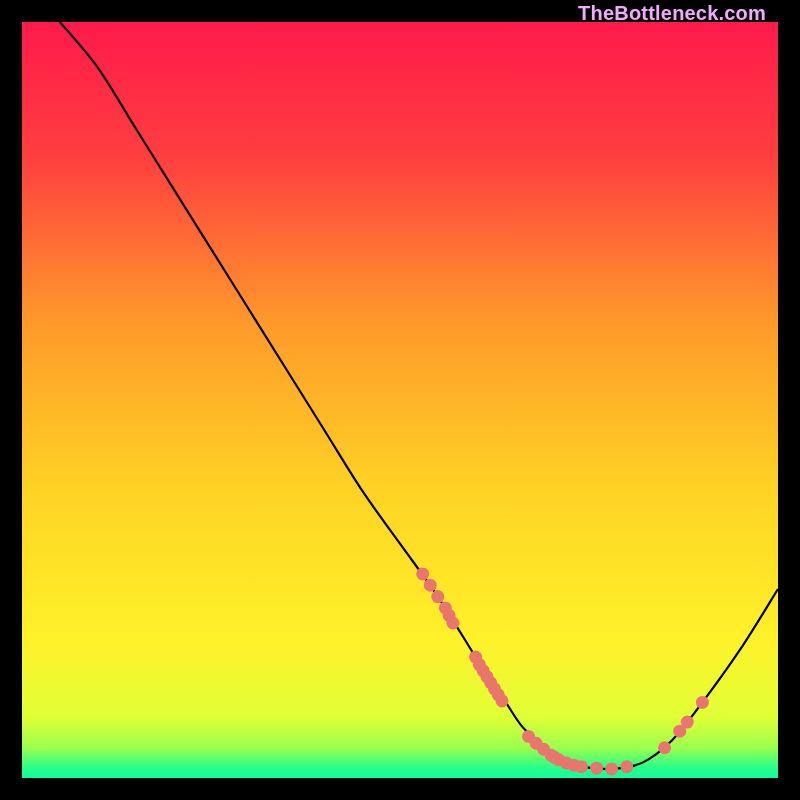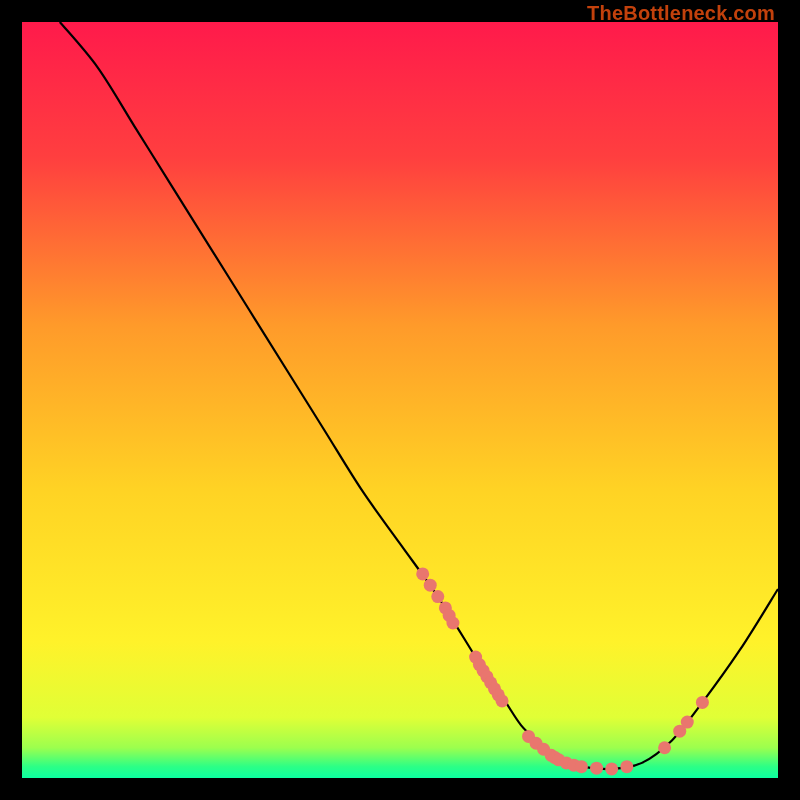--- a/index.html
+++ b/index.html
@@ -22,22 +22,22 @@
   .plot-area {
     position: absolute;
     left: 0;
     top: 0;
     width: 756px;
     height: 756px;
   }
   .watermark {
     position: absolute;
     top: 2px;
-    right: 25px;
-    color: #c2410c;
+    right: 34px;
+    color: #f0abfc;
     font-size: 20px;
     font-weight: bold;
     letter-spacing: 0.2px;
     user-select: none;
   }
   svg {
     display: block;
   }
 </style>
 </head>

